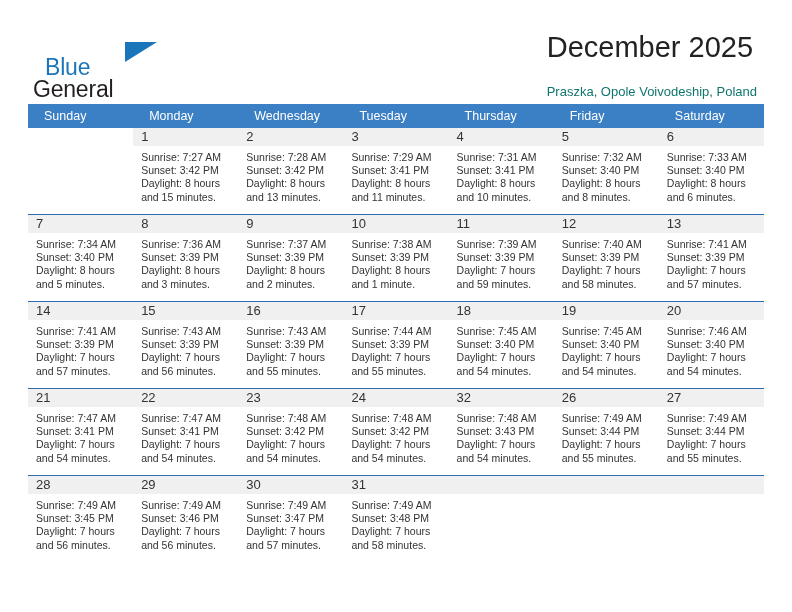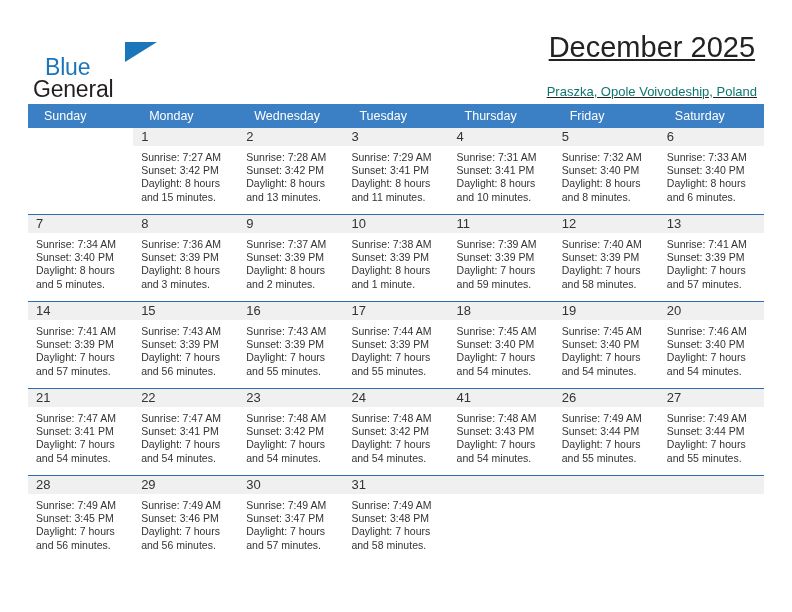--- a/index.html
+++ b/index.html
@@ -64,22 +64,21 @@
     width: 0;
     height: 0;
     border-left: 32px solid #1b75bb;
     border-bottom: 20px solid transparent;
   }
 
   .title-block {
     position: absolute;
     right: 35px;
     top: 30px;
-    text-align: center;
-    text-decoration: underline;
+    text-align: left;
   }
   .month-title {
     font-size: 29px;
     font-weight: normal;
     color: #222222;
     line-height: 34px;
     white-space: nowrap;
   }
   .location {
     margin-top: 19px;
@@ -465,21 +464,21 @@
               <div class="cell-body">
                 <div>Sunrise: 7:48 AM</div>
                 <div>Sunset: 3:42 PM</div>
                 <div>Daylight: 7 hours</div>
                 <div>and 54 minutes.</div>
               </div>
             </div>
           </td>
           <td>
             <div class="cell">
-              <div class="cell-daynum">41</div>
+              <div class="cell-daynum">32</div>
               <div class="cell-body">
                 <div>Sunrise: 7:48 AM</div>
                 <div>Sunset: 3:43 PM</div>
                 <div>Daylight: 7 hours</div>
                 <div>and 54 minutes.</div>
               </div>
             </div>
           </td>
           <td>
             <div class="cell">

